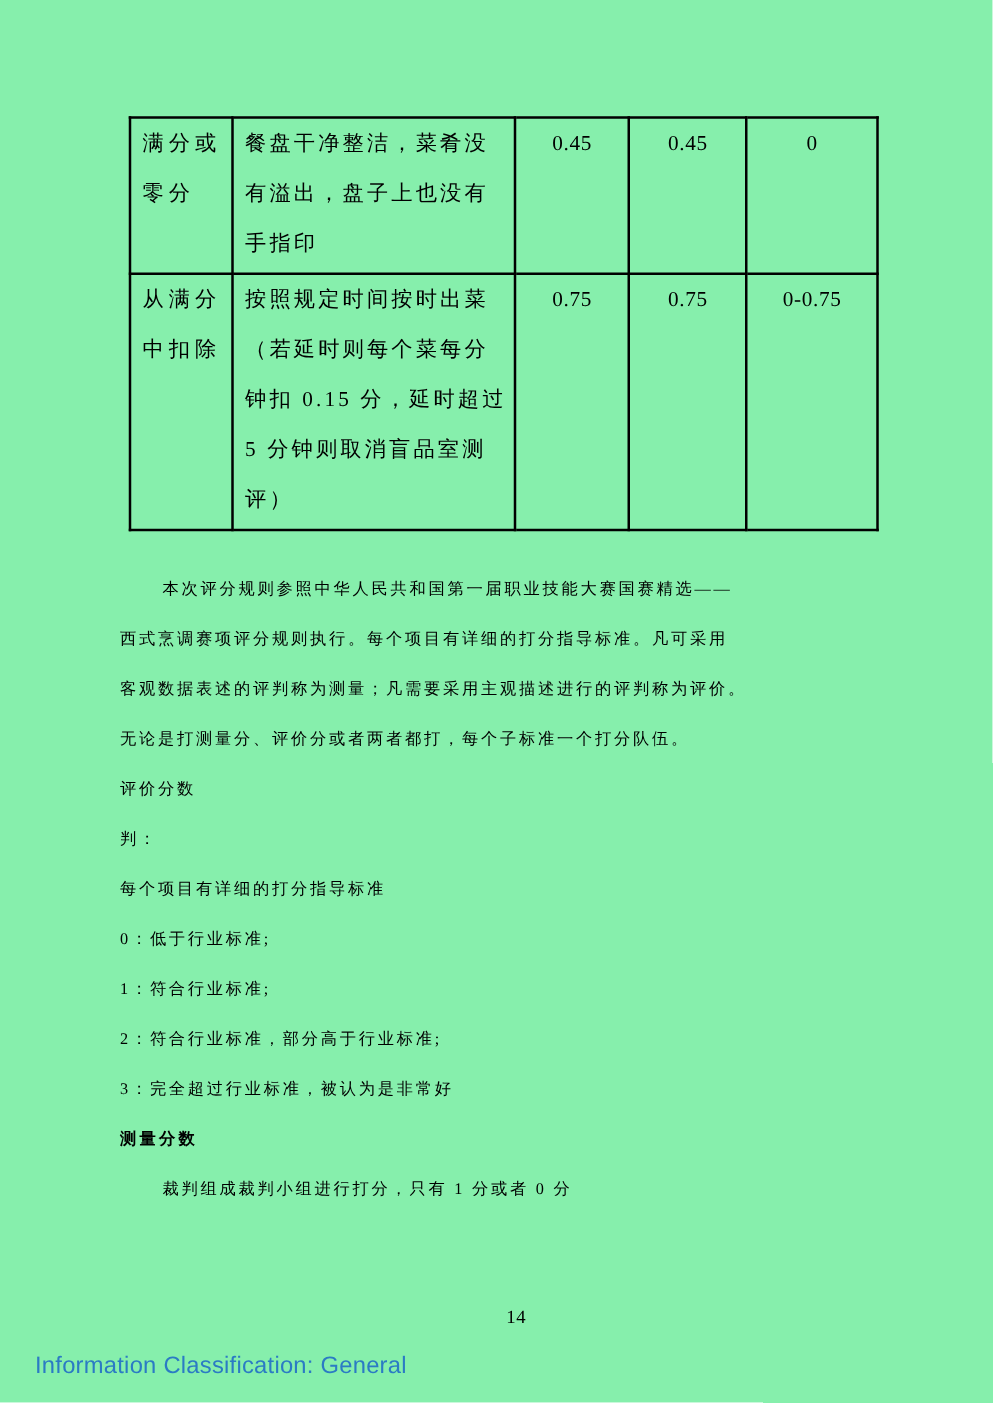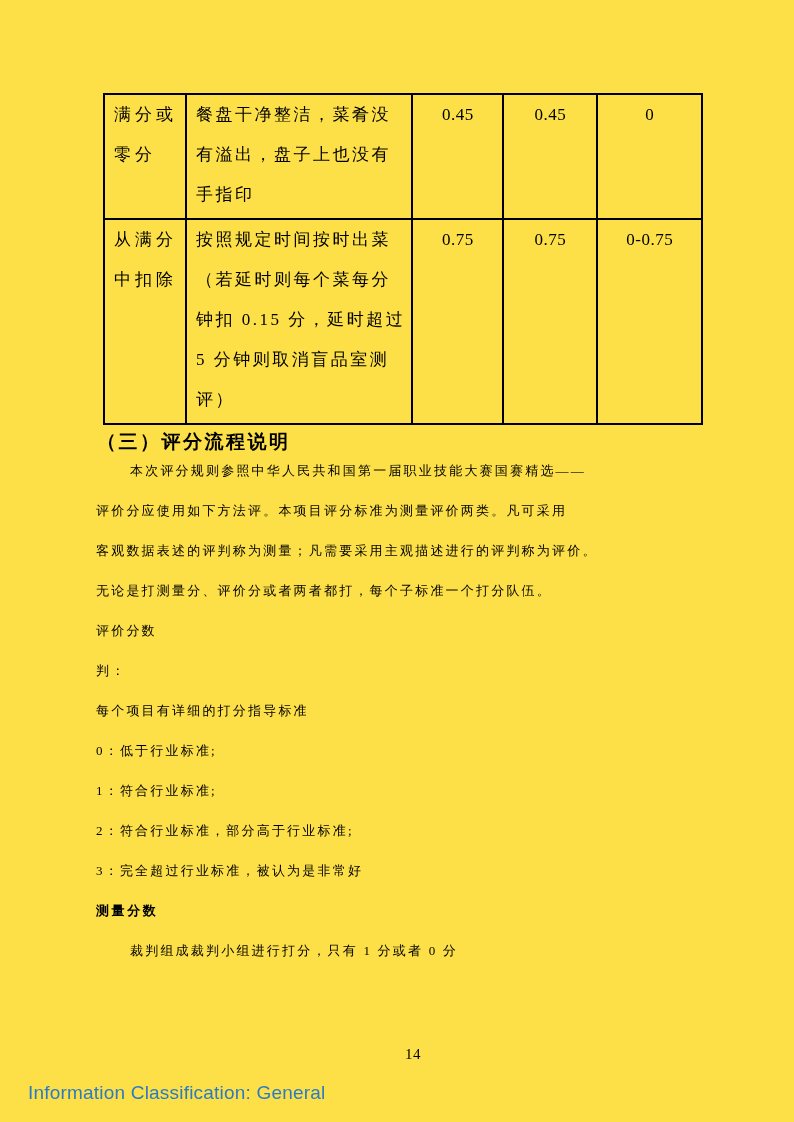--- a/index.html
+++ b/index.html
@@ -2,21 +2,21 @@
 <html><head>
 <meta charset="utf-8">
 <style>
   * { margin: 0; padding: 0; box-sizing: border-box; }
   html, body { background: #ffffff; }
   body {
     width: 794px; height: 1122px; position: relative; overflow: hidden;
     font-family: "Liberation Serif", "DejaVu Serif", serif;
     color: #000000;
   }
-  .page { position: absolute; inset: 0; background: #fde047; }
+  .page { position: absolute; inset: 0; background: #86efac; }
 
   
   .score-table {
     position: absolute; left: 103px; top: 93px;
     border-collapse: collapse; table-layout: fixed;
   }
   .score-table td {
     border: 2px solid #000000;
     vertical-align: top;
     font-size: 17px; line-height: 40px;
@@ -100,25 +100,24 @@
           <div class="cell-line">5 分钟则取消盲品室测</div>
           <div class="cell-line">评）</div>
         </td>
         <td class="cell-score">0.75</td>
         <td class="cell-score">0.75</td>
         <td class="cell-score">0-0.75</td>
       </tr>
     </tbody>
   </table>
 
-  <div class="section-heading">（三）评分流程说明</div>
 
   <div class="body-lines">
     <div class="body-line indent">本次评分规则参照中华人民共和国第一届职业技能大赛国赛精选——</div>
-    <div class="body-line">评价分应使用如下方法评。本项目评分标准为测量评价两类。凡可采用</div>
+    <div class="body-line">西式烹调赛项评分规则执行。每个项目有详细的打分指导标准。凡可采用</div>
     <div class="body-line">客观数据表述的评判称为测量；凡需要采用主观描述进行的评判称为评价。</div>
     <div class="body-line">无论是打测量分、评价分或者两者都打，每个子标准一个打分队伍。</div>
     <div class="body-line">评价分数</div>
     <div class="body-line">判：</div>
     <div class="body-line">每个项目有详细的打分指导标准</div>
     <div class="body-line">0：低于行业标准;</div>
     <div class="body-line">1：符合行业标准;</div>
     <div class="body-line">2：符合行业标准，部分高于行业标准;</div>
     <div class="body-line">3：完全超过行业标准，被认为是非常好</div>
     <div class="body-line bold">测量分数</div>

